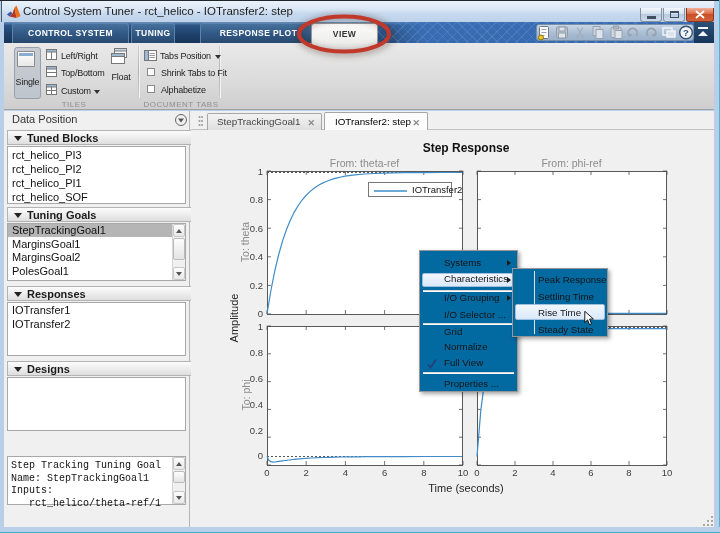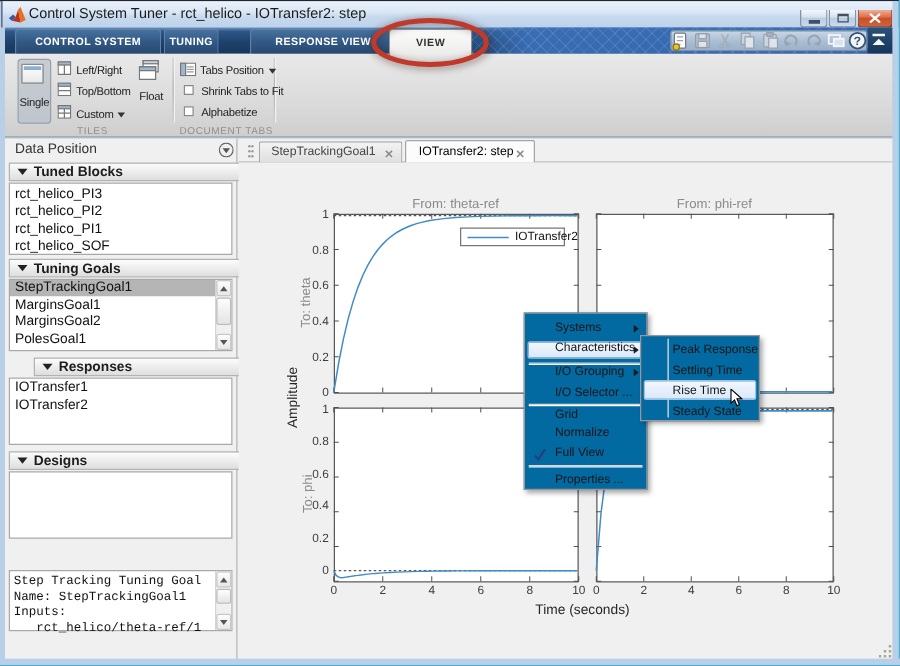--- a/index.html
+++ b/index.html
@@ -84,21 +84,21 @@
       <path d="M9.5 3.5 L16.5 9.5 M16.5 3.5 L9.5 9.5" stroke="#fff" stroke-width="1.8" stroke-linecap="round"></path>
     </svg>
   </div>
 
 <div class="abs" id="tabband">
  <div id="bandright">
       <div class="hatch"></div>
     </div>
  <div class="abs ttab" style="left:8px;width:117px;">CONTROL SYSTEM</div>
  <div class="abs ttab" style="left:127px;width:44px;">TUNING</div>
- <div class="abs ttab" style="left:196px;width:117px;">RESPONSE VIEW</div>
+ <div class="abs ttab" style="left:196px;width:117px;">RESPONSE PLOT</div>
  <div class="abs" id="darkseg"></div>
  <div class="abs" id="qtoolbar"></div>
 </div>
 <div class="abs" id="tab-view">VIEW</div>
 
 <svg class="abs" style="left:536px;top:24px;z-index:3" width="178" height="17" viewBox="0 0 178 17">
  <g transform="translate(8,8.5)">
   <rect x="-4.5" y="-6" width="9" height="12" rx="1" fill="#fdfdfd" stroke="#707a88"></rect>
   <path d="M-2.5,-3 h5 M-2.5,0 h5 M-2.5,3 h3" stroke="#9aa4b2" stroke-width="1"></path>
   <circle cx="-3" cy="5" r="2.5" fill="#e8c62a" stroke="#8a7410"></circle>
@@ -227,21 +227,21 @@
   <div class="li" style="left:8px;top:154px;">PolesGoal1</div>
   <div class="sb" style="left:168px;top:113px;width:13px;height:56px;">
    <div class="sbbtn" style="top:0;">
           <div class="sarr up"></div>
         </div>
    <div class="sbthumb" style="top:14px;height:22px;"></div>
    <div class="sbbtn" style="top:43px;">
           <div class="sarr dn"></div>
         </div>
   </div>
-  <div class="sechead" style="top:175px;margin-left:20px;"><span class="tri"></span>Responses</div>
+  <div class="sechead" style="top:175px;"><span class="tri"></span>Responses</div>
   <div class="listbox" style="top:191px;height:54px;"></div>
   <div class="li" style="left:8px;top:193px;">IOTransfer1</div>
   <div class="li" style="left:8px;top:207px;">IOTransfer2</div>
   <div class="sechead" style="top:250px;"><span class="tri"></span>Designs</div>
   <div class="listbox" style="top:266px;height:54px;"></div>
   <div class="listbox" style="top:345px;height:49px;"></div>
   <div class="mono" style="left:7px;top:349px;">Step Tracking Tuning Goal</div>
   <div class="mono" style="left:7px;top:361.5px;">Name: StepTrackingGoal1</div>
   <div class="mono" style="left:7px;top:374px;">Inputs:</div>
   <div class="mono" style="left:7px;top:386.5px;">   rct_helico/theta-ref/1</div>
@@ -270,20 +270,21 @@
         <div class="dx" style="right:6px;top:4px;">✕</div>
       </div>
   <div class="dtab" id="dtab2">
         <div style="padding:3px 0 0 10px;">IOTransfer2: step</div>
         <div class="dx" style="right:7px;top:5px;">✕</div>
       </div>
  </div>
 </div>
 
 <div class="abs" style="left:191px;top:130px;width:522px;height:397px;z-index:4;" id="plotregion">
+ <div style="position:absolute;left:175px;top:11px;width:200px;text-align:center;font-size:12px;font-weight:bold;color:#111;">Step Response</div>
  <div class="gtitle" style="left:173.5px;top:27px;">From: theta-ref</div>
  <div class="gtitle" style="left:380.5px;top:27px;">From: phi-ref</div>
  <div class="axes" style="left:76px;top:41px;width:196px;height:144px;"></div>
  <div class="axes" style="left:286px;top:41px;width:190px;height:144px;"></div>
  <div class="axes" style="left:76px;top:196px;width:196px;height:140px;"></div>
  <div class="axes" style="left:286px;top:196px;width:190px;height:140px;"></div>
  <div class="rot" style="left:19px;top:182px;font-size:11px;color:#262626;">Amplitude</div>
  <div class="rot" style="left:34px;top:106px;font-size:10.5px;color:#8b8b8b;">To: theta</div>
  <div class="rot" style="left:40px;top:259px;font-size:10.5px;color:#8b8b8b;">To: phi</div>
  <div style="position:absolute;left:195px;top:352px;width:160px;text-align:center;font-size:11px;color:#262626;">Time (seconds)</div>

